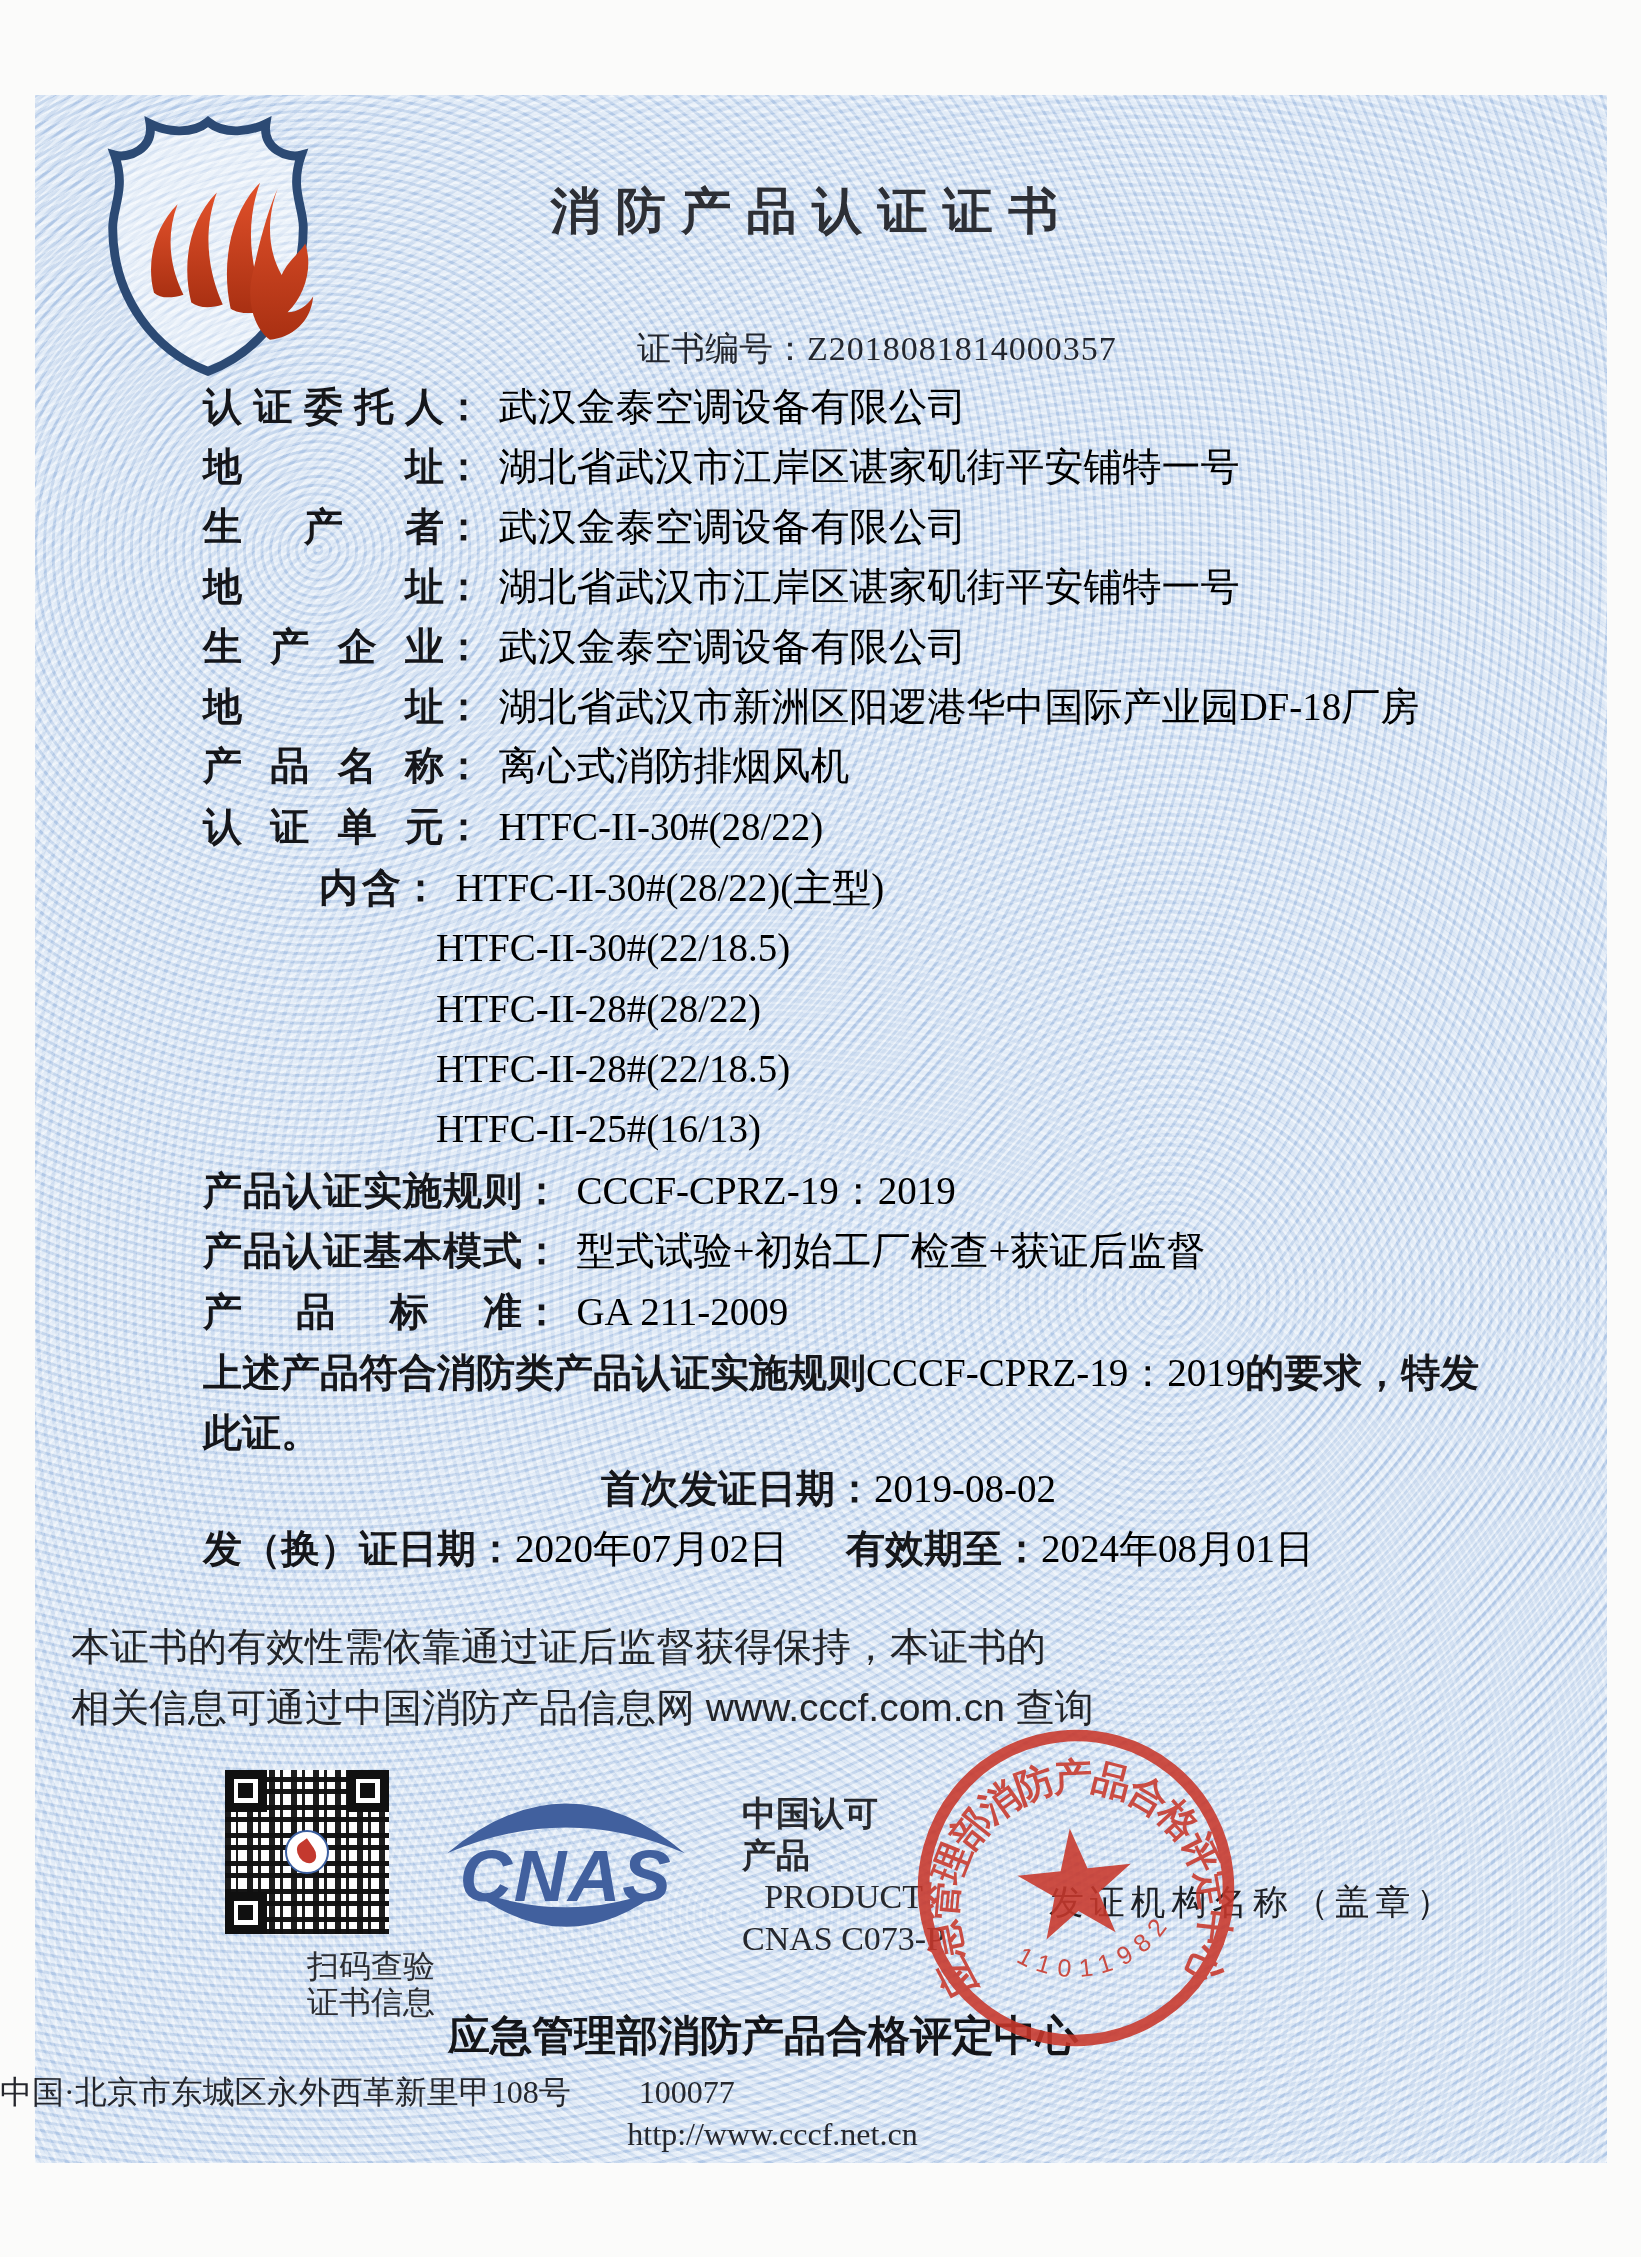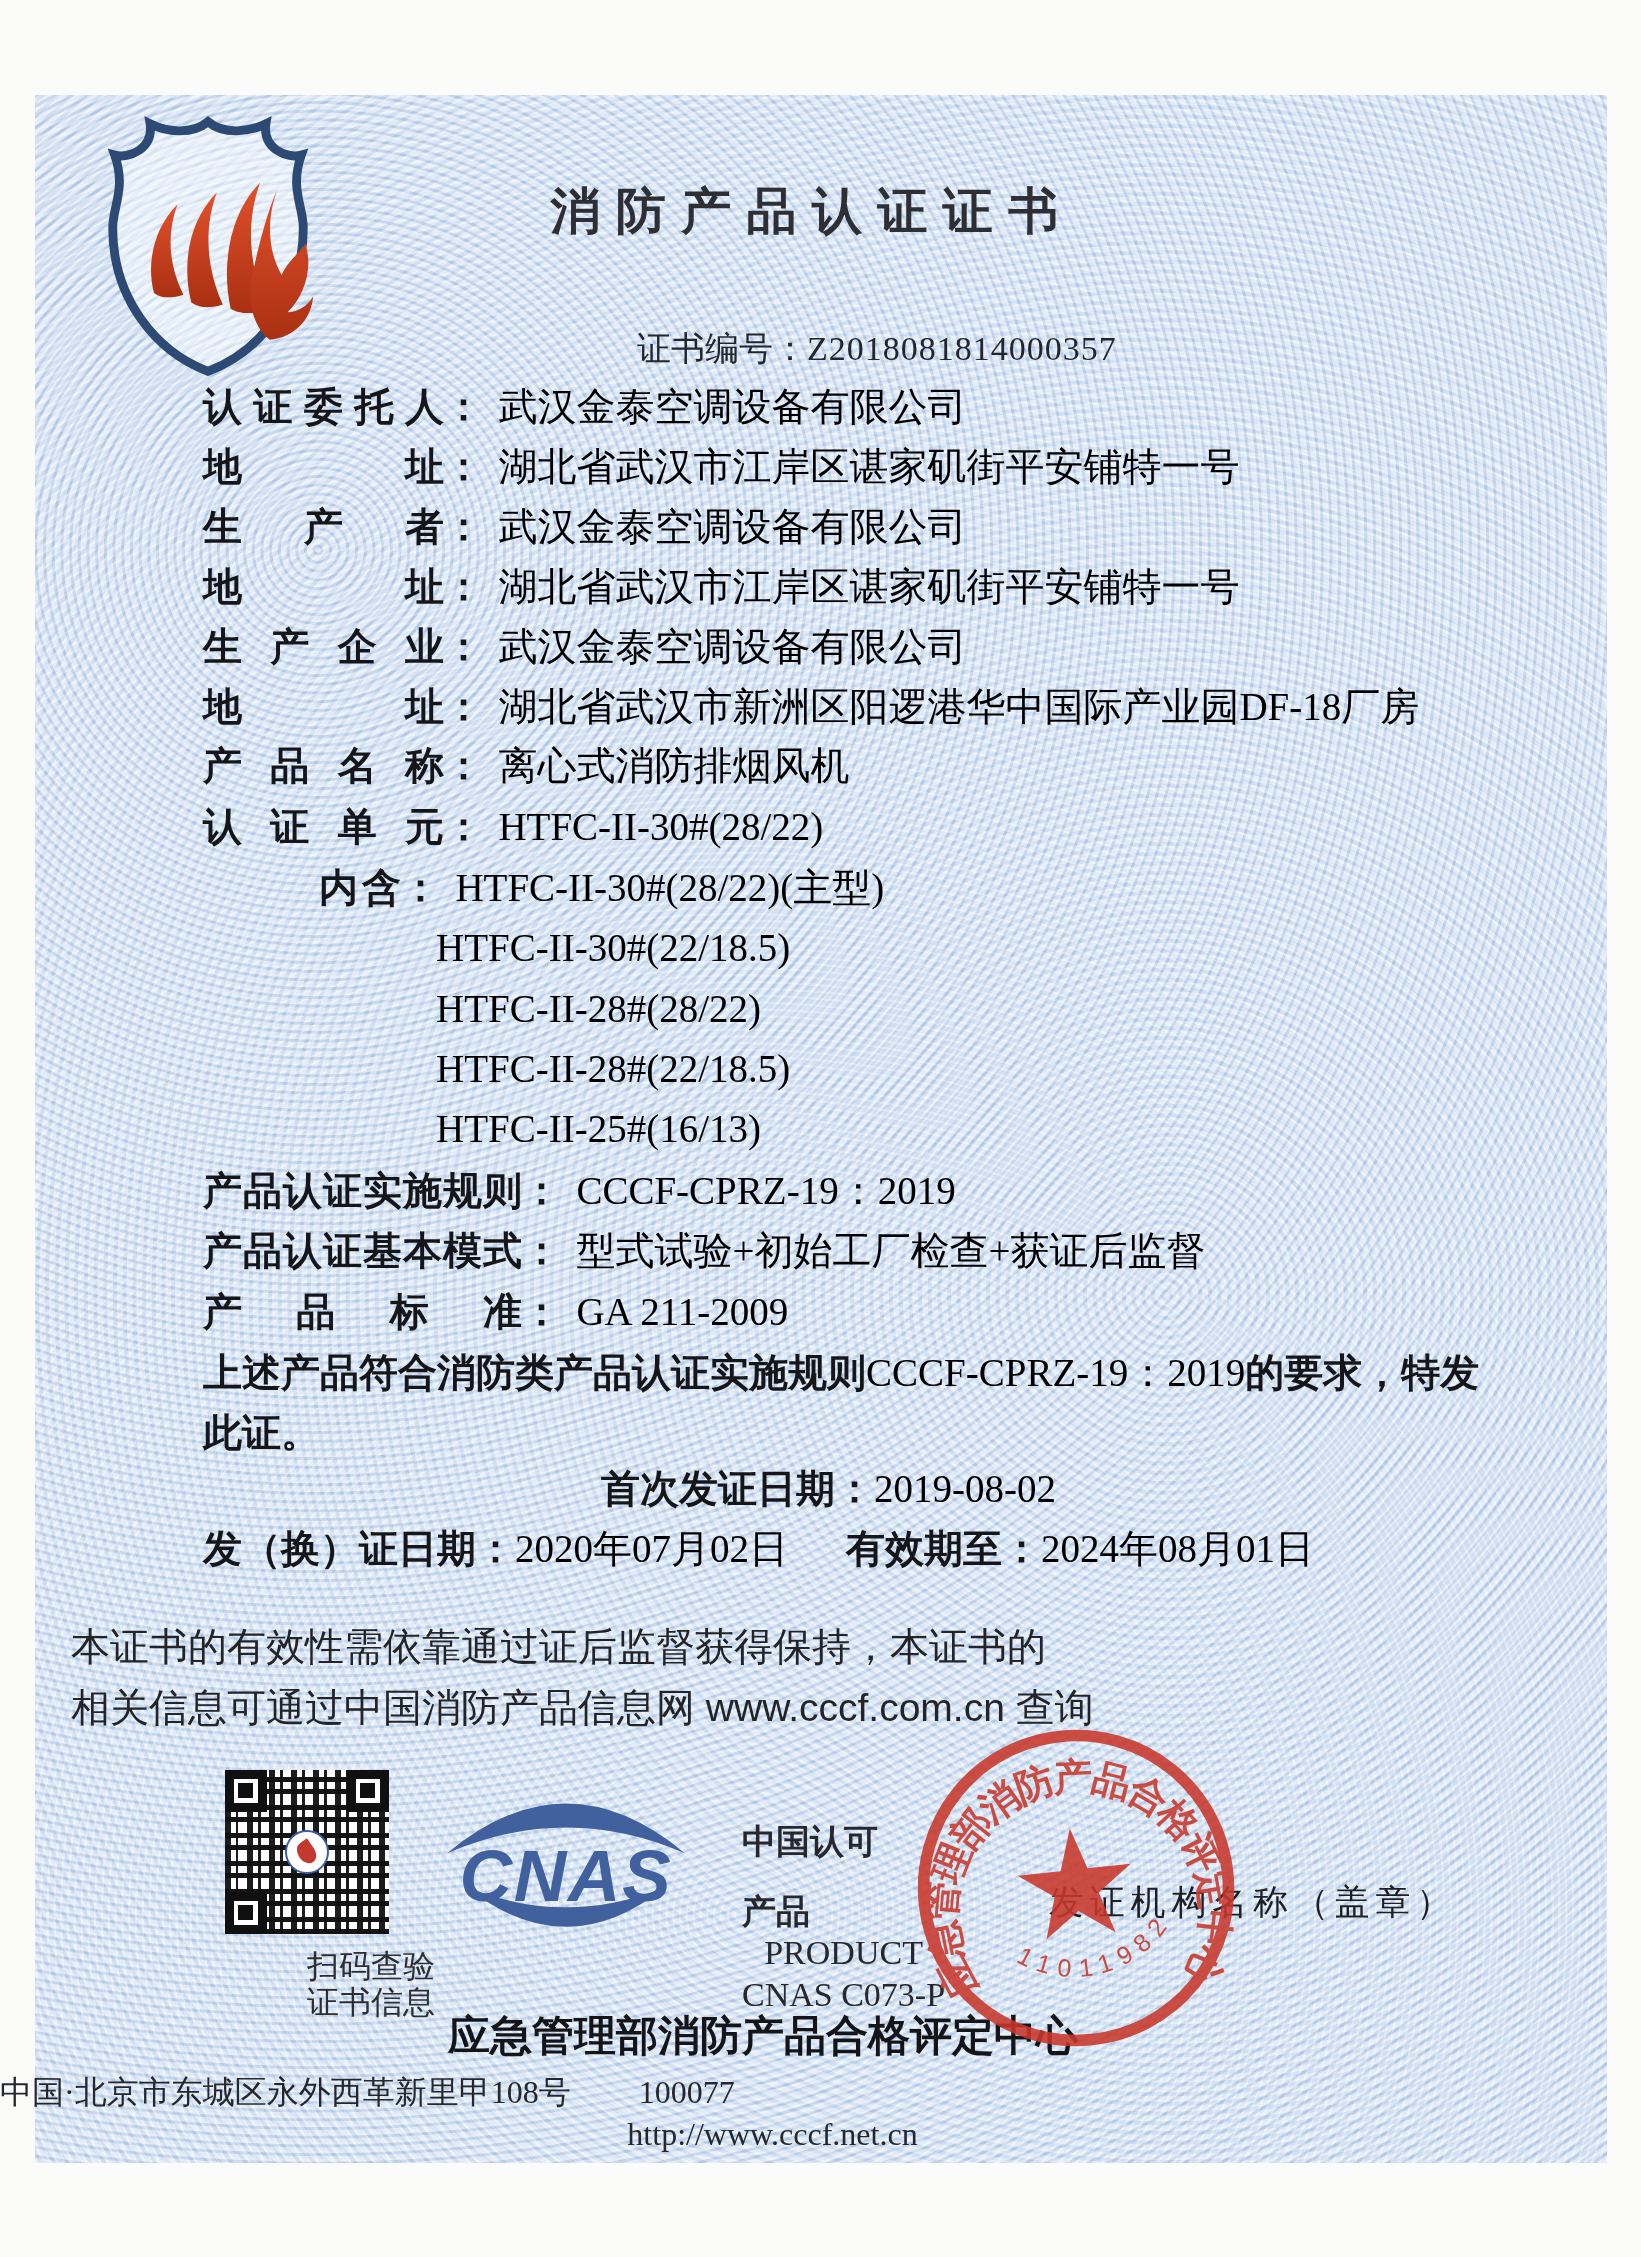--- a/index.html
+++ b/index.html
@@ -36,21 +36,21 @@
       repeating-linear-gradient(90deg, rgba(16,16,16,.95) 0 5.8px, transparent 5.8px 10.6px, rgba(16,16,16,.95) 10.6px 13.5px, transparent 13.5px 22px),
       repeating-linear-gradient(0deg, #151515 0 4.8px, #fdfdfd 4.8px 11.6px, #151515 11.6px 17.4px, #fdfdfd 17.4px 28px);}
   .qr .f{position:absolute;width:42px;height:42px;background:#fff;border:9.7px solid #101010;box-sizing:border-box;}
   .qr .f::after{content:"";position:absolute;left:3.9px;top:3.9px;width:15.4px;height:15.4px;background:#101010;}
   .qr .tl{left:0;top:0;} .qr .tr{right:0;top:0;} .qr .bl{left:0;bottom:0;}
   .qr .emb{position:absolute;left:50%;top:50%;width:44px;height:44px;margin:-22px 0 0 -22px;background:#fff;
            border:2.9px solid #3b5fa0;border-radius:50%;display:flex;align-items:center;justify-content:center;box-sizing:border-box;}
   .qr .fl{width:17.4px;height:23px;background:#c4392e;border-radius:50% 0 50% 50%;transform:rotate(-35deg);}
   .qrcap{position:absolute;left:307px;font-family:"Liberation Sans",sans-serif;font-size:32px;color:#2c2e33;}
   .cnasblock{position:absolute;left:742px;top:1792px;font-size:34px;line-height:42px;color:#26282d;}
-  .cnasblock .b{font-family:"Liberation Sans",sans-serif;font-weight:bold;margin-top:28px;}
+  .cnasblock .b{font-family:"Liberation Sans",sans-serif;font-weight:bold;}
   .cnasblock .r{font-family:Liberation Serif, serif;text-align:center;}
   .stampwrap{position:absolute;left:912px;top:1724px;width:328px;height:328px;opacity:.88;transform:rotate(-6deg);z-index:3;}
   .issuer-overlay{position:absolute;left:1049px;top:1879px;font-size:35px;letter-spacing:5.8px;color:#1d1f24;z-index:2;}
   .footer-org{position:absolute;left:0;top:2008px;width:1526px;text-align:center;
               font-family:"Liberation Sans",sans-serif;font-weight:bold;font-size:42px;color:#141519;}
   .footer-addr{position:absolute;left:0;top:2071px;width:1607px;text-align:left;font-size:32px;color:#25272d;}
   .footer-addr .gap{display:inline-block;width:68px;}
   .footer-url{position:absolute;left:0;top:2116px;width:1545px;text-align:center;font-size:32px;color:#25272d;}
 </style>
 </head>

